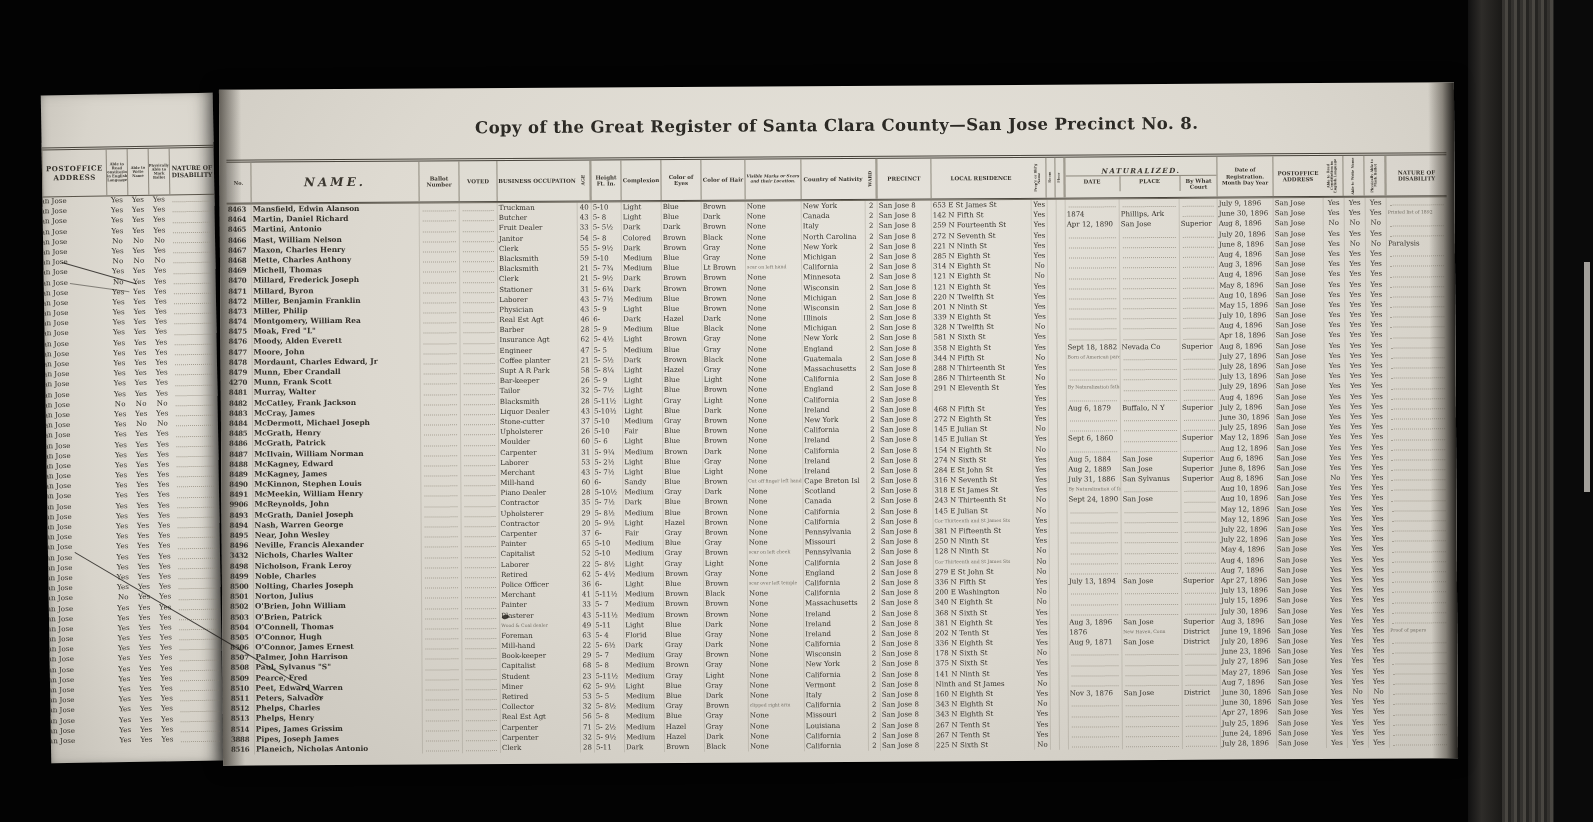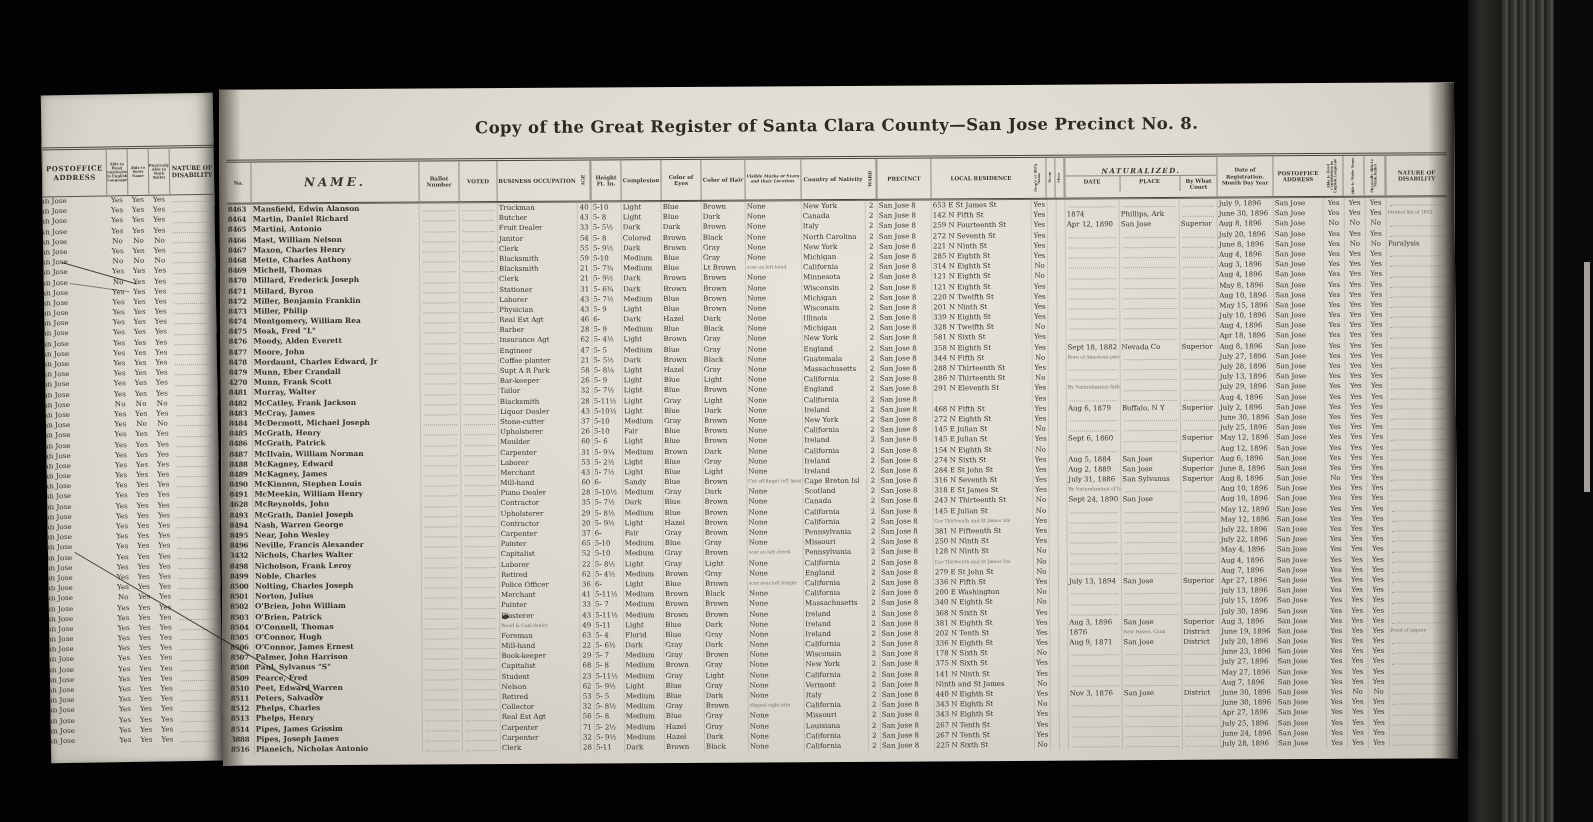--- a/index.html
+++ b/index.html
@@ -1368,21 +1368,21 @@
             <span class="cell c-np dotted"></span>
             <span class="cell c-nc dotted"></span>
             <span class="cell c-rd">Aug 10, 1896</span>
             <span class="cell c-po">San Jose</span>
             <span class="cell c-r">Yes</span>
             <span class="cell c-w">Yes</span>
             <span class="cell c-m">Yes</span>
             <span class="cell c-dis dotted"></span>
           </div>
           <div class="trow">
-            <span class="cell c-no">4628</span>
+            <span class="cell c-no">9906</span>
             <span class="cell c-name">McReynolds, John</span>
             <span class="cell c-ballot dotted"></span>
             <span class="cell c-voted dotted"></span>
             <span class="cell c-occ">Contractor</span>
             <span class="cell c-age">35</span>
             <span class="cell c-ht">5- 7½</span>
             <span class="cell c-cpx">Dark</span>
             <span class="cell c-eye">Blue</span>
             <span class="cell c-hair">Brown</span>
             <span class="cell c-marks">None</span>
@@ -1894,21 +1894,21 @@
             <span class="cell c-r">Yes</span>
             <span class="cell c-w">Yes</span>
             <span class="cell c-m">Yes</span>
             <span class="cell c-dis dotted"></span>
           </div>
           <div class="trow">
             <span class="cell c-no">8510</span>
             <span class="cell c-name">Peet, Edward Warren</span>
             <span class="cell c-ballot dotted"></span>
             <span class="cell c-voted dotted"></span>
-            <span class="cell c-occ">Nelson</span>
+            <span class="cell c-occ">Miner</span>
             <span class="cell c-age">62</span>
             <span class="cell c-ht">5- 9½</span>
             <span class="cell c-cpx">Light</span>
             <span class="cell c-eye">Blue</span>
             <span class="cell c-hair">Gray</span>
             <span class="cell c-marks">None</span>
             <span class="cell c-nat">Vermont</span>
             <span class="cell c-ward">2</span>
             <span class="cell c-prec">San Jose 8</span>
             <span class="cell c-res">Ninth and St James</span>
@@ -1933,21 +1933,21 @@
             <span class="cell c-occ">Retired</span>
             <span class="cell c-age">53</span>
             <span class="cell c-ht">5- 5</span>
             <span class="cell c-cpx">Medium</span>
             <span class="cell c-eye">Blue</span>
             <span class="cell c-hair">Dark</span>
             <span class="cell c-marks">None</span>
             <span class="cell c-nat">Italy</span>
             <span class="cell c-ward">2</span>
             <span class="cell c-prec">San Jose 8</span>
-            <span class="cell c-res">440 N Eighth St</span>
+            <span class="cell c-res">160 N Eighth St</span>
             <span class="cell c-flag">Yes</span>
             <span class="cell c-room"></span>
             <span class="cell c-floor"></span>
             <span class="cell c-nd">Nov 3, 1876</span>
             <span class="cell c-np">San Jose</span>
             <span class="cell c-nc">District</span>
             <span class="cell c-rd">June 30, 1896</span>
             <span class="cell c-po">San Jose</span>
             <span class="cell c-r">Yes</span>
             <span class="cell c-w">No</span>

